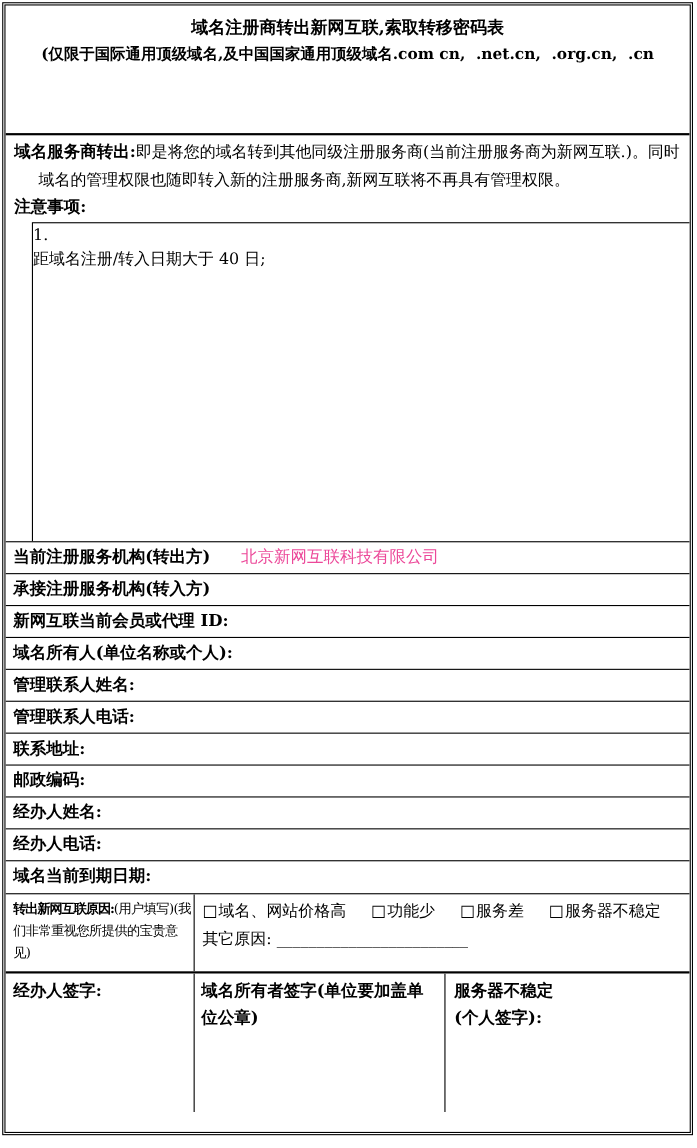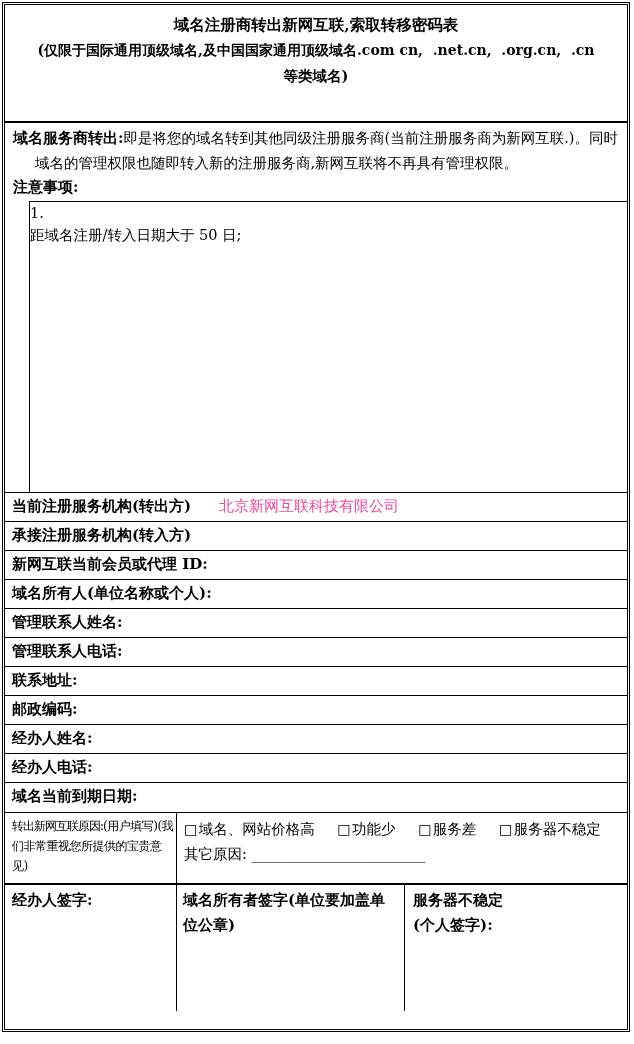--- a/index.html
+++ b/index.html
@@ -43,21 +43,21 @@
   .row-label{font-weight:bold;}
   .row-label.w{display:inline-block;width:207px;}
   .row-value{font-weight:normal;color:#ec4899;}
 
   
   .reason-row{border-top:1px solid #000;height:71px;box-sizing:border-box;
     display:flex;overflow:hidden;}
   .reason-left{width:172px;flex:0 0 auto;border-right:1px solid #000;box-sizing:border-box;
     padding:3px 2px 0 7px;font-size:12px;letter-spacing:-0.5px;line-height:20px;
     word-break:break-all;overflow:hidden;}
-  .reason-left .b{font-weight:normal;letter-spacing:-1px;text-align:center;}
+  .reason-left .b{font-weight:bold;letter-spacing:-1px;text-align:center;}
   .reason-right{flex:1 1 auto;padding:4px 2px 0 7px;font-size:14.5px;line-height:25px;
     overflow:hidden;white-space:nowrap;}
   .opt{margin-right:18px;}
   .opt .box{margin-right:1px;}
   .blank{letter-spacing:0;}
 
   
   .sig-row{border-top:2px solid #000;height:128px;box-sizing:border-box;display:flex;
     font-size:15px;font-weight:bold;overflow:hidden;}
   .sig1{width:172px;flex:0 0 auto;border-right:1px solid #000;box-sizing:border-box;
@@ -73,30 +73,29 @@
 </head>
 <body>
 
 <div class="page">
   <div class="outer">
     <div class="inner">
 
       <div class="title-cell">
         <div class="title-l1">域名注册商转出新网互联,索取转移密码表</div>
         <div class="title-l2">(仅限于国际通用顶级域名,及中国国家通用顶级域名.com cn,  .net.cn,  .org.cn,  .cn</div>
-        <div class="title-l3">等类域名)</div>
       </div>
 
       <div class="notes-cell">
         <div class="intro"><span class="b">域名服务商转出:</span><span>即是将您的域名转到其他同级注册服务商(当前注册服务商为新网互联.)。同时域名的管理权限也随即转入新的注册服务商,新网互联将不再具有管理权限。</span></div>
         <div class="notes-heading">注意事项:</div>
 
         <div class="note-item lvl1 inner">
           <span class="num">1.</span>
-          <span class="txt">距域名注册/转入日期大于 50 日;</span>
+          <span class="txt">距域名注册/转入日期大于 40 日;</span>
         </div>
 
       </div>
 
       <div class="form-row">
         <span class="row-label w">当前注册服务机构(转出方)</span><span class="row-value">北京新网互联科技有限公司</span>
       </div>
       <div class="form-row">
         <span class="row-label">承接注册服务机构(转入方)</span>
       </div>

